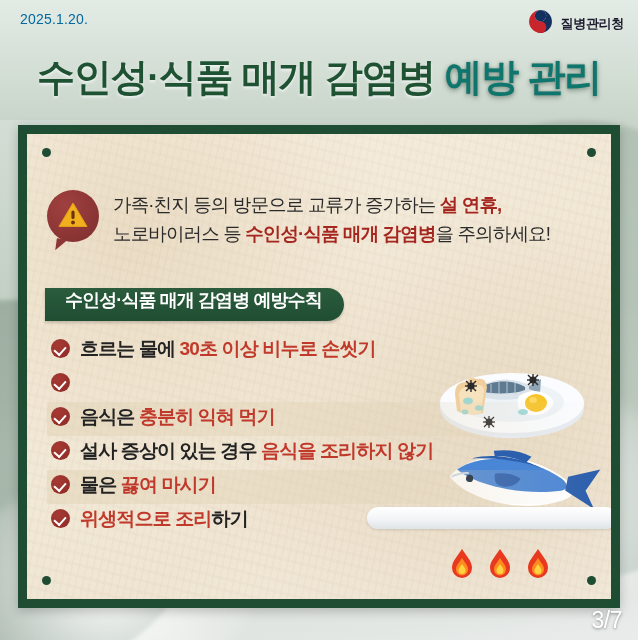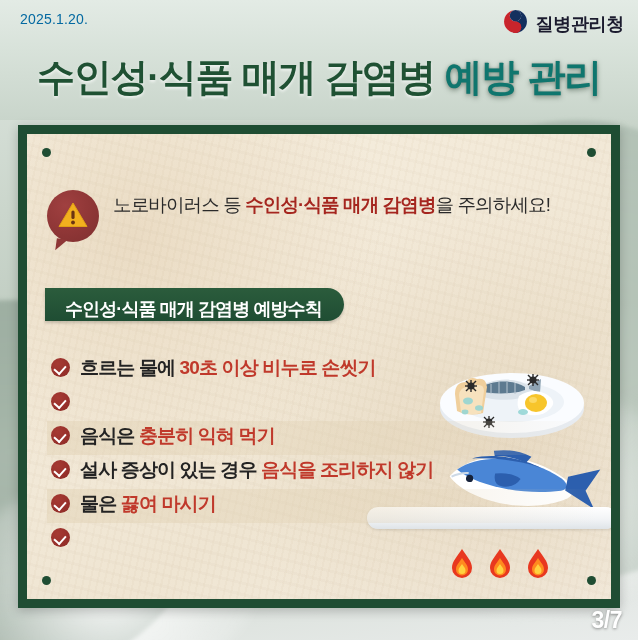--- a/index.html
+++ b/index.html
@@ -25,21 +25,21 @@
       background:radial-gradient(circle,#f2f5f2 0%,rgba(242,245,242,.2) 70%,rgba(255,255,255,0) 100%);filter:blur(8px);}
   #bg .mist3{position:absolute;left:120px;top:420px;width:340px;height:180px;border-radius:50%;
       background:radial-gradient(circle,#ffffff 0%,rgba(255,255,255,.15) 70%,rgba(255,255,255,0) 100%);filter:blur(10px);}
   #bg .topband{position:absolute;left:0;top:0;right:0;height:120px;
       background:linear-gradient(180deg,#e3ebe5 0%,#d3ded5 60%,#c9d5cb 100%);}
 
   
   .date{position:absolute;left:20px;top:11px;font-size:14px;color:#0369a1;letter-spacing:.2px;
         font-family:"Liberation Sans",sans-serif;}
   .brand{position:absolute;right:14px;top:9px;display:flex;align-items:center;gap:7px;}
-  .brand-name{font-size:18px;font-weight:bold;color:#1b1b2e;letter-spacing:-.3px;}
+  .brand-name{font-size:13px;font-weight:bold;color:#1b1b2e;letter-spacing:-.3px;}
 
   
   .title{position:absolute;left:0;right:0;top:52px;text-align:center;white-space:nowrap;
          font-size:38px;font-weight:bold;letter-spacing:-1.2px;}
   .title .t1{color:#1f5133;text-shadow:0 2px 3px rgba(255,255,255,.65);}
   .title .t2{color:#0f766e;text-shadow:0 2px 5px rgba(60,80,65,.55),0 0 2px rgba(60,80,65,.35);}
 
   
   .card{position:absolute;left:18px;top:125px;width:602px;height:483px;
         background:#1f4d33;padding:9px;box-sizing:border-box;
@@ -66,27 +66,27 @@
         background:radial-gradient(circle at 35% 30%,#a04040 0%,#8e3636 55%,#7e2f2f 100%);}
   .warn-bubble::after{content:"";position:absolute;left:9px;bottom:-9px;width:0;height:0;
         border-left:11px solid #8e3636;border-bottom:12px solid transparent;transform:rotate(8deg);}
   .warn-tri{position:absolute;left:50%;top:52%;transform:translate(-50%,-50%);}
   .callout-text{font-size:18.5px;line-height:1.55;color:#2a2a2a;letter-spacing:-.85px;
         font-weight:500;padding-top:1px;}
   .callout-text b{color:#a5261f;font-weight:bold;}
 
   
   .sec-head{position:absolute;left:18px;top:154px;height:33px;padding:0 22px 0 20px;
-        display:flex;align-items:flex-end;border-radius:0 17px 17px 0;
+        display:flex;align-items:flex-start;border-radius:0 17px 17px 0;
         background:linear-gradient(180deg,#2b5c3c 0%,#1f4d33 100%);
         box-shadow:0 2px 3px rgba(0,0,0,.18);}
   .sec-head span{color:#fff;font-size:18px;font-weight:bold;letter-spacing:-.9px;}
 
   
-  .list{position:absolute;left:20px;top:200px;right:14px;margin-top:19px;}
+  .list{position:absolute;left:20px;top:200px;right:14px;}
   .row{position:relative;display:flex;align-items:flex-start;gap:10px;height:34px;padding-left:4px;}
   .row.band{background:linear-gradient(90deg,rgba(223,207,176,.42) 0%,rgba(223,207,176,.30) 62%,rgba(223,207,176,0) 100%);text-align:right;}
   .chk{flex:0 0 auto;width:19px;height:19px;border-radius:50%;margin-top:5px;
         background:radial-gradient(circle at 35% 30%,#a63a33 0%,#97302b 60%,#8a2a26 100%);
         position:relative;}
   .chk::after{content:"";position:absolute;left:5px;top:4.5px;width:6px;height:9px;
         border:solid #fff;border-width:0 2.4px 2.4px 0;transform:rotate(42deg);}
   .row-text{font-size:19px;line-height:29px;letter-spacing:-.85px;color:#232323;font-weight:bold;}
   .row-text em{font-style:normal;color:#c0392b;}
   .footnote{margin:2px 0 0 34px;font-size:12.5px;color:#8a4a3c;letter-spacing:-.6px;font-weight:500;}
@@ -94,21 +94,21 @@
   
   .illus{position:absolute;inset:0;pointer-events:none;}
   .plate{position:absolute;right:24px;top:212px;}
   .fish{position:absolute;right:6px;top:300px;}
   .knife{position:absolute;right:-6px;bottom:70px;width:250px;height:22px;border-radius:11px;
         background:linear-gradient(180deg,#ffffff 0%,#f2f4f6 55%,#dfe4e8 100%);
         box-shadow:0 1px 3px rgba(0,0,0,.13);}
   .flames{position:absolute;right:62px;bottom:16px;display:flex;gap:16px;align-items:flex-end;}
 
   
-  .page-ind{position:absolute;right:16px;bottom:6px;color:#fff;font-size:23px;font-weight:bold;
+  .page-ind{position:absolute;right:16px;bottom:6px;color:#fff;font-size:23px;font-weight:normal;
         letter-spacing:-.5px;text-shadow:0 1px 3px rgba(0,0,0,.4);}
 </style>
 </head>
 <body>
 
 <div id="bg">
   <div class="topband"></div>
   <div class="hill3"></div>
   <div class="hill1"></div>
   <div class="hill2"></div>
@@ -253,20 +253,21 @@
       <div class="warn-bubble">
         <span class="warn-tri">
           <svg width="30" height="27" viewBox="0 0 30 27" aria-hidden="true">
             <path d="M15 1.5 L29 25 L1 25 Z" fill="#f2b01e" stroke="#e0a015" stroke-width="1" stroke-linejoin="round"></path>
             <rect x="13.4" y="9" width="3.2" height="8.6" rx="1.6" fill="#6b3412"></rect>
             <circle cx="15" cy="21" r="1.9" fill="#6b3412"></circle>
           </svg>
         </span>
       </div>
       <div class="callout-text">
+        <div><span>가족·친지 등의 방문으로 교류가 증가하는 </span><b>설 연휴,</b></div>
         <div><span>노로바이러스 등 </span><b>수인성·식품 매개 감염병</b><span>을 주의하세요!</span></div>
       </div>
     </div>
 
     <div class="sec-head">
       <span>수인성·식품 매개 감염병 예방수칙</span>
     </div>
 
     <div class="list">
 
@@ -289,20 +290,21 @@
         <span class="row-text"><span>설사 증상이 있는 경우 </span><em>음식을 조리하지 않기</em><span></span></span>
       </div>
 
       <div class="row band">
         <span class="chk"></span>
         <span class="row-text"><span>물은 </span><em>끓여 마시기</em><span></span></span>
       </div>
 
       <div class="row">
         <span class="chk"></span>
+        <span class="row-text"><span></span><em>위생적으로 조리</em><span>하기</span></span>
       </div>
 
     </div>
 
   </div>
 </div>
 
 <div class="page-ind">3/7</div>
 
 </body></html>

